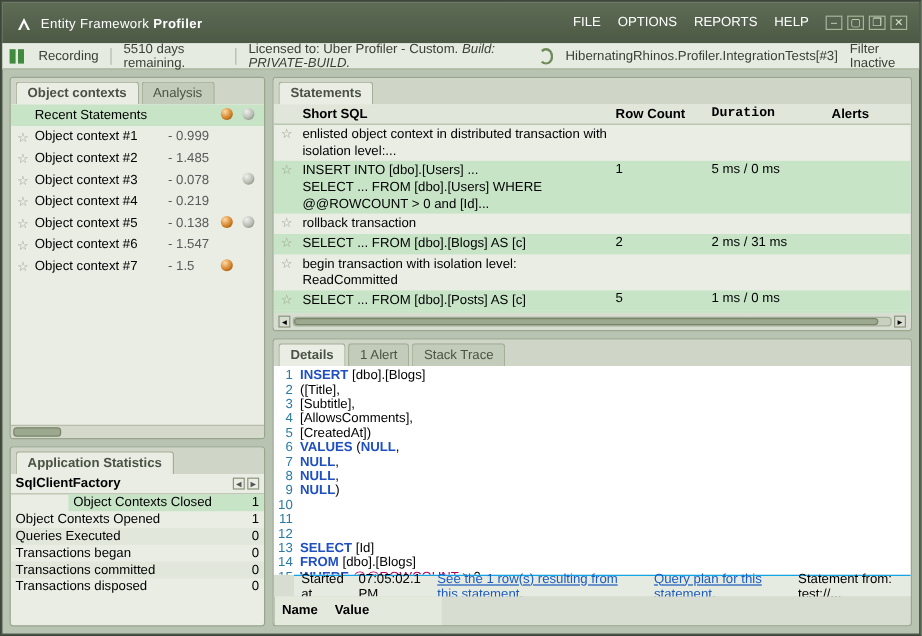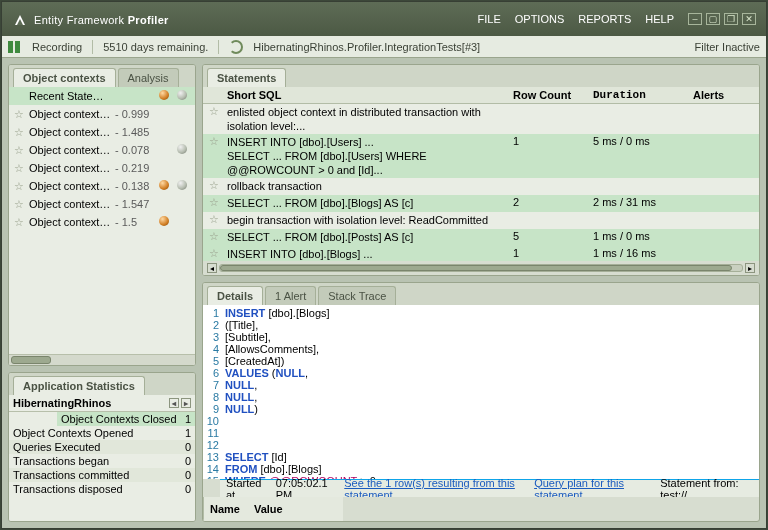--- a/index.html
+++ b/index.html
@@ -17,21 +17,21 @@
 
 .toolbar { height: 22px; background: #e6ebe1; display: flex; align-items: center; padding: 0 6px; gap: 10px; color: #3a4035; border-bottom:1px solid #9aa58d; font-size:10.5px; }
 .toolbar .rec-ico { display:inline-flex; gap:2px; margin-right:2px;}
 .rec-ico i { width:5px; height:12px; background:#3f8a3f; display:inline-block;}
 .toolbar .sep { width:1px; height:14px; background:#b2bca6; }
 .toolbar .lic i { font-style: italic; }
 .toolbar .refresh { width:14px; height:14px; border-radius:50%; border:2px solid #6f8a5b; border-left-color:transparent; display:inline-block;}
 .toolbar .right { margin-left:auto; display:flex; align-items:center; gap:8px;}
 
 .main { flex:1; display:flex; gap:6px; padding:6px; overflow:hidden; }
-.left { width:188px; display:flex; flex-direction:column; gap:6px; }
+.left { width:213px; display:flex; flex-direction:column; gap:6px; }
 .panel { background:#d7ddd0; border:1px solid #9aa58d; border-radius:3px; display:flex; flex-direction:column; overflow:hidden; }
 .tabs { display:flex; gap:2px; padding:3px 4px 0; background:#cfd6c7;}
 .tab { padding:3px 9px; background:#c3cbba; border:1px solid #a5af98; border-bottom:none; border-radius:3px 3px 0 0; color:#4a5244; cursor:pointer;}
 .tab.active { background:#e9ede4; font-weight:600; }
 .panel-body { background:#e9ede4; flex:1; overflow:hidden; display:flex; flex-direction:column;}
 
 .ctx-list { flex:1; overflow:hidden; }
 .ctx-row { display:flex; align-items:center; height:18px; padding:0 4px; gap:4px; }
 .ctx-row.sel { background:#c7e4c7; }
 .star { color:#9aa28e; width:12px; display:inline-block; text-align:center; }
@@ -115,20 +115,23 @@
 
   <div class="toolbar">
     <span class="rec-ico">
         <i></i>
         <i></i>
       </span>
     <span>Recording</span>
     <span class="sep"></span>
     <span>5510 days remaining.</span>
     <span class="sep"></span>
+    <span class="lic">
+      <span>Licensed to: Uber Profiler - Custom.</span> <i>Build: PRIVATE-BUILD.</i>
+    </span>
     <span class="refresh"></span>
     <span>HibernatingRhinos.Profiler.IntegrationTests[#3]</span>
     <div class="right">
       <span>Filter Inactive</span>
     </div>
   </div>
 
   <div class="main">
     <div class="left">
       <div class="panel" style="flex:1;">
@@ -200,21 +203,21 @@
             </div>
         </div>
       </div>
 
       <div class="panel appstats" style="height:150px;">
         <div class="tabs">
             <div class="tab active">Application Statistics</div>
           </div>
         <div class="panel-body">
           <div class="hdr">
-            <span style="flex:1;">HibernatingRhinos</span>
+            <span style="flex:1;">SqlClientFactory</span>
             <span class="scrollbtn">◂</span>
             <span class="scrollbtn">▸</span>
           </div>
           <div id="stat-rows">
               <div class="stat-row sel">
                 <span>Object Contexts Closed</span>
                 <span>1</span>
               </div>
               <div class="stat-row">
                 <span>Object Contexts Opened</span>

